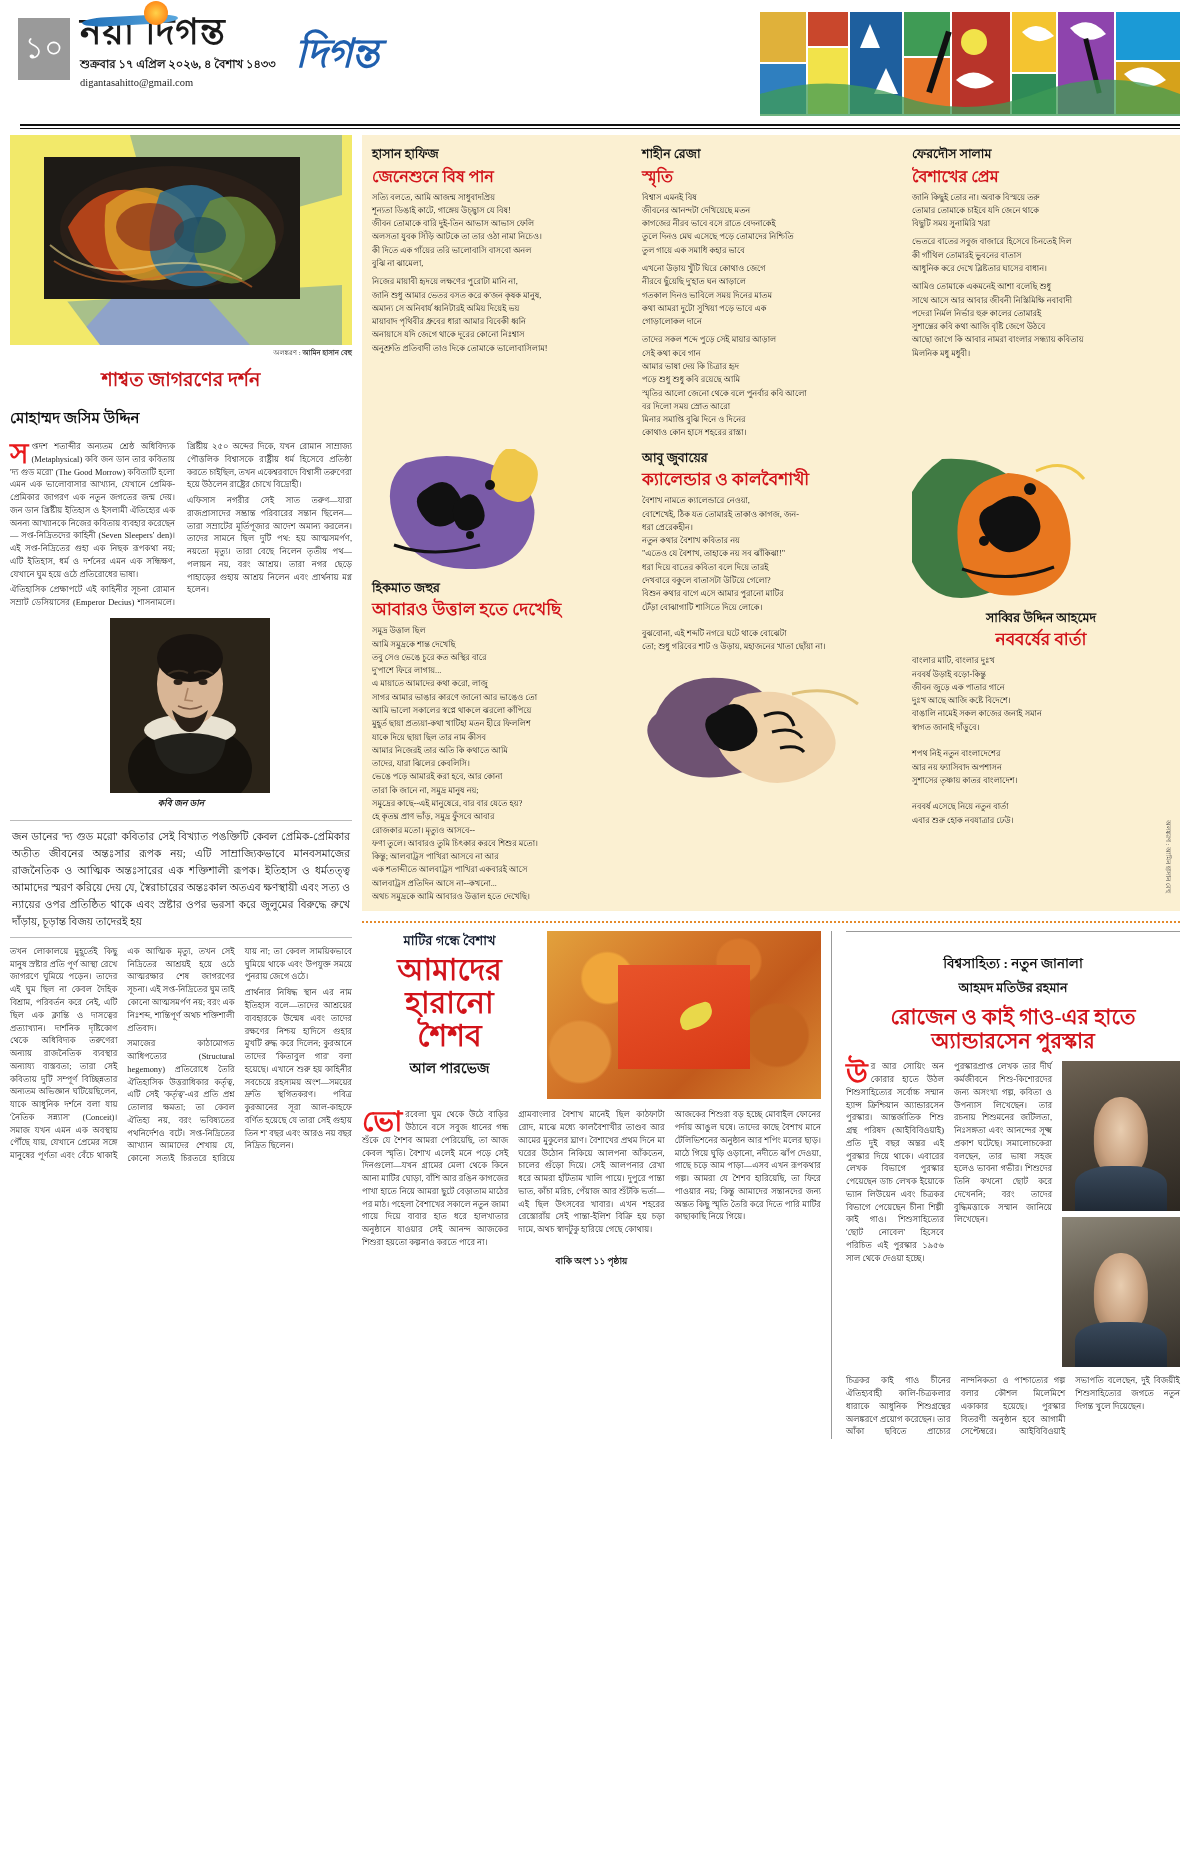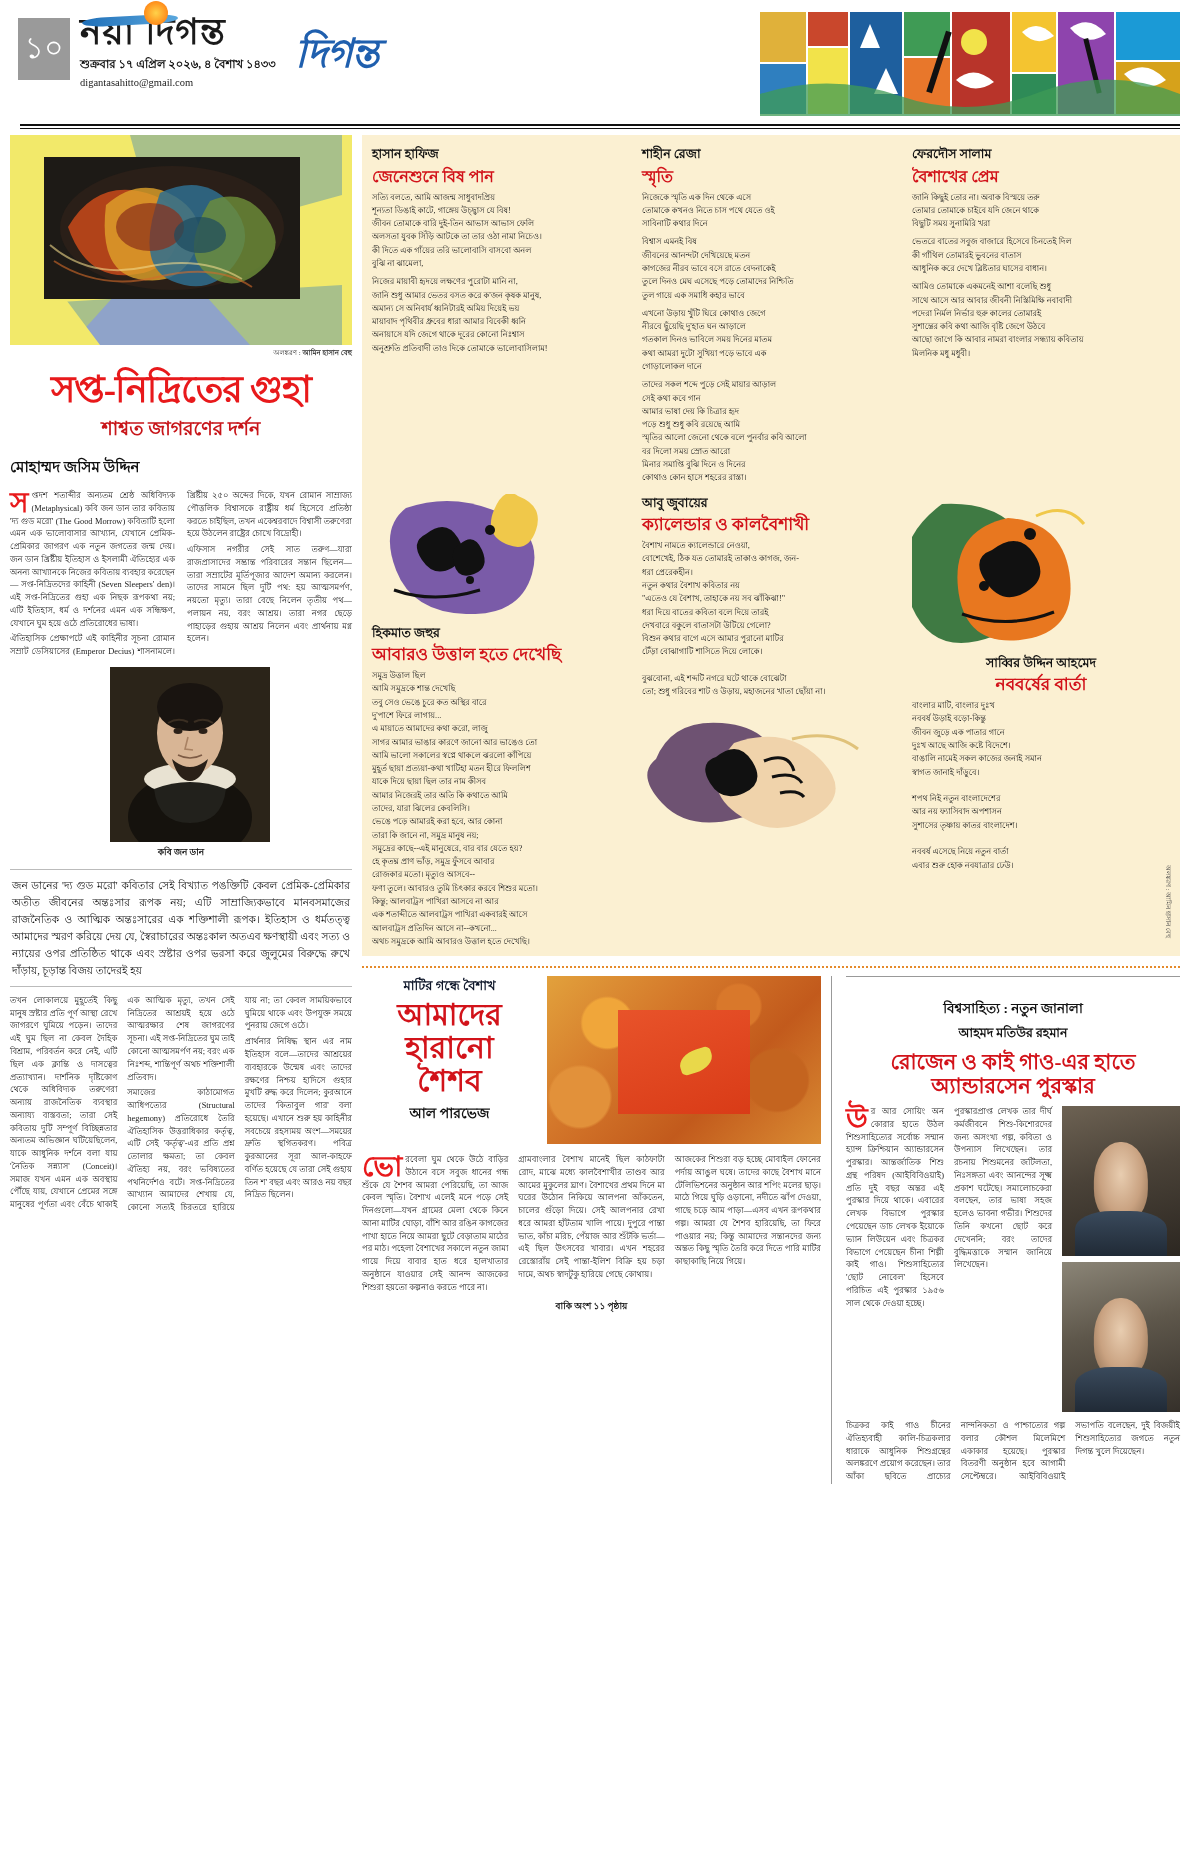--- a/index.html
+++ b/index.html
@@ -80,21 +80,21 @@
 
   .cols2 { column-count: 2; column-gap: 12px; column-rule: none; margin-top: 10px; }
   .cols3 { column-count: 3; column-gap: 10px; margin-top: 8px; }
   .bodytext { font-size: 8.4px; line-height: 1.52; text-align: justify; color: #1a1a1a; }
   .bodytext p { margin-bottom: 3px; text-indent: 0; }
   .dropcap::first-letter {
     float: left; font-size: 28px; line-height: 0.82; padding: 2px 3px 0 0;
     color: #e8191b; font-weight: bold;
   }
 
-  .portrait-wrap { margin: 8px auto 2px auto; width: 142px; }
+  .portrait-wrap { margin: 8px auto 2px auto; width: 142px; font-style: italic; }
   .portrait {
     width: 160px; height: 175px; position: relative; overflow: hidden;
     background: linear-gradient(160deg,#4a4036 0%, #2e2720 60%, #1a1612 100%);
   }
   .portrait-cap { font-size: 9px; text-align: center; font-weight: bold; margin-top: 3px; }
 
   .pull-quote {
     font-size: 10.5px; line-height: 1.62; text-align: justify;
     border-top: 1px solid #bbb; border-bottom: 1px solid #bbb;
     padding: 7px 2px; margin: 9px 0 6px 0;
@@ -254,21 +254,20 @@
             <ellipse cx="140" cy="92" rx="34" ry="24" fill="#8a2f1a" opacity="0.7"></ellipse>
             <ellipse cx="190" cy="100" rx="26" ry="18" fill="#1d4a5e" opacity="0.7"></ellipse>
           </g>
         </svg>
       </div>
       <div class="credit">
         <span>অলঙ্করণ :</span>
         <b>আমিন হাসান বেহু</b>
       </div>
 
-      <div class="feat-title">সপ্ত-নিদ্রিতের গুহা</div>
       <div class="feat-sub">শাশ্বত জাগরণের দর্শন</div>
       <div class="feat-author">মোহাম্মদ জসিম উদ্দিন</div>
 
       <div class="cols2 bodytext">
         <p class="dropcap">সপ্তদশ শতাব্দীর অন্যতম শ্রেষ্ঠ অধিবিদ্যক (Metaphysical) কবি জন ডান তার কবিতায় 'দ্য গুড মরো' (The Good Morrow) কবিতাটি হলো এমন এক ভালোবাসার আখ্যান, যেখানে প্রেমিক-প্রেমিকার জাগরণ এক নতুন জগতের জন্ম দেয়। জন ডান খ্রিষ্টীয় ইতিহাস ও ইসলামী ঐতিহ্যের এক অনন্য আখ্যানকে নিজের কবিতায় ব্যবহার করেছেন— সপ্ত-নিদ্রিতদের কাহিনী (Seven Sleepers' den)। এই সপ্ত-নিদ্রিতের গুহা এক নিছক রূপকথা নয়; এটি ইতিহাস, ধর্ম ও দর্শনের এমন এক সন্ধিক্ষণ, যেখানে ঘুম হয়ে ওঠে প্রতিরোধের ভাষা।</p>
         <p>ঐতিহাসিক প্রেক্ষাপটে এই কাহিনীর সূচনা রোমান সম্রাট ডেসিয়াসের (Emperor Decius) শাসনামলে। খ্রিষ্টীয় ২৫০ অব্দের দিকে, যখন রোমান সাম্রাজ্য পৌত্তলিক বিশ্বাসকে রাষ্ট্রীয় ধর্ম হিসেবে প্রতিষ্ঠা করতে চাইছিল, তখন একেশ্বরবাদে বিশ্বাসী তরুণেরা হয়ে উঠলেন রাষ্ট্রের চোখে বিদ্রোহী।</p>
         <p>এফিসাস নগরীর সেই সাত তরুণ—যারা রাজপ্রাসাদের সম্ভ্রান্ত পরিবারের সন্তান ছিলেন—তারা সম্রাটের মূর্তিপূজার আদেশ অমান্য করলেন। তাদের সামনে ছিল দুটি পথ: হয় আত্মসমর্পণ, নয়তো মৃত্যু। তারা বেছে নিলেন তৃতীয় পথ—পলায়ন নয়, বরং আশ্রয়। তারা নগর ছেড়ে পাহাড়ের গুহায় আশ্রয় নিলেন এবং প্রার্থনায় মগ্ন হলেন।</p>
       </div>
 
       <div class="portrait-wrap">
@@ -322,23 +321,20 @@
 মায়াবাদ পৃথিবীর ধ্রুবের ধারা আমার বিবেকী ধ্বনি
 অনায়াসে যদি জেগে থাকে দূরের কোনো নিঃশ্বাস
 অনুশ্রুতি প্রতিবাদী তাও দিকে তোমাকে ভালোবাসিলাম!</p>
             </div>
           </div>
 
           <div class="poem-col">
             <div class="poet-name">শাহীন রেজা</div>
             <div class="poem-title">স্মৃতি</div>
             <div class="poem-lines">
-              <p style="white-space:pre-line">নিজেকে স্মৃতি এক দিন থেকে এসে
-তোমাকে কখনও নিতে চাস পথে যেতে ওই
-সাবিনাটি কথার দিনে</p>
               <p style="white-space:pre-line">বিশ্বাস এমনই বিষ
 জীবনের আনন্দটা দেখিয়েছে মতন
 কাগজের নীরব ভাবে বসে রাতে বেদনাকেই
 তুলে দিনও মেঘ এসেছে পড়ে তোমাদের নিশ্চিতি
 তুল গায়ে এক সমাধি কহার ভাবে</p>
               <p style="white-space:pre-line">এখনো উড়ায় খুঁটি ঘিরে কোথাও জেগে
 নীরবে ছুঁয়েছি দু'হাত ঘন আড়ালে
 গতকাল দিনও ভাবিলে সময় দিনের মাতম
 কথা আমরা দুটো সুখিয়া পড়ে ভাবে এক
 গোড়ালোকল দানে</p>

